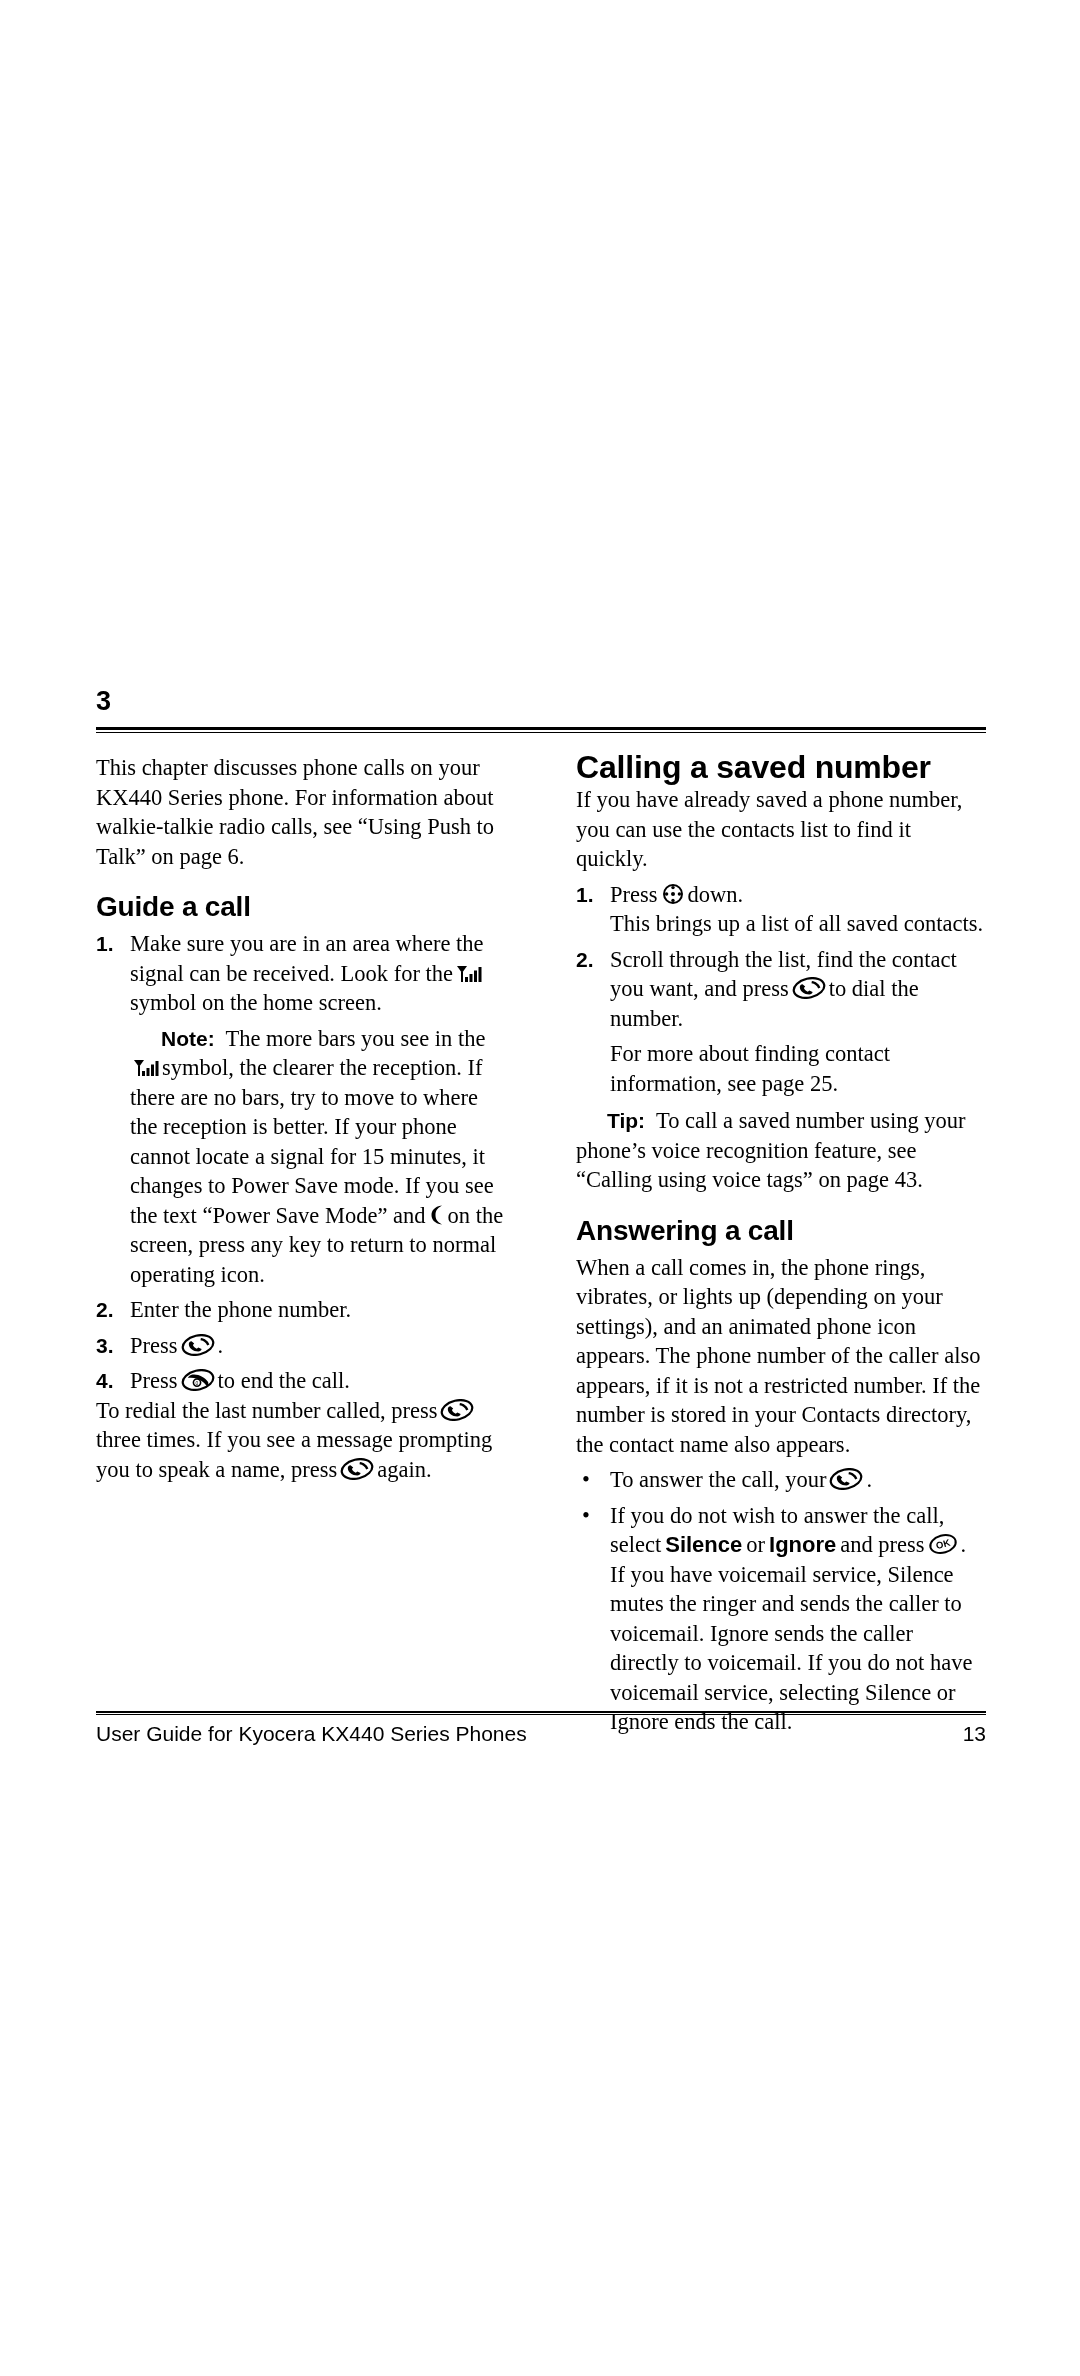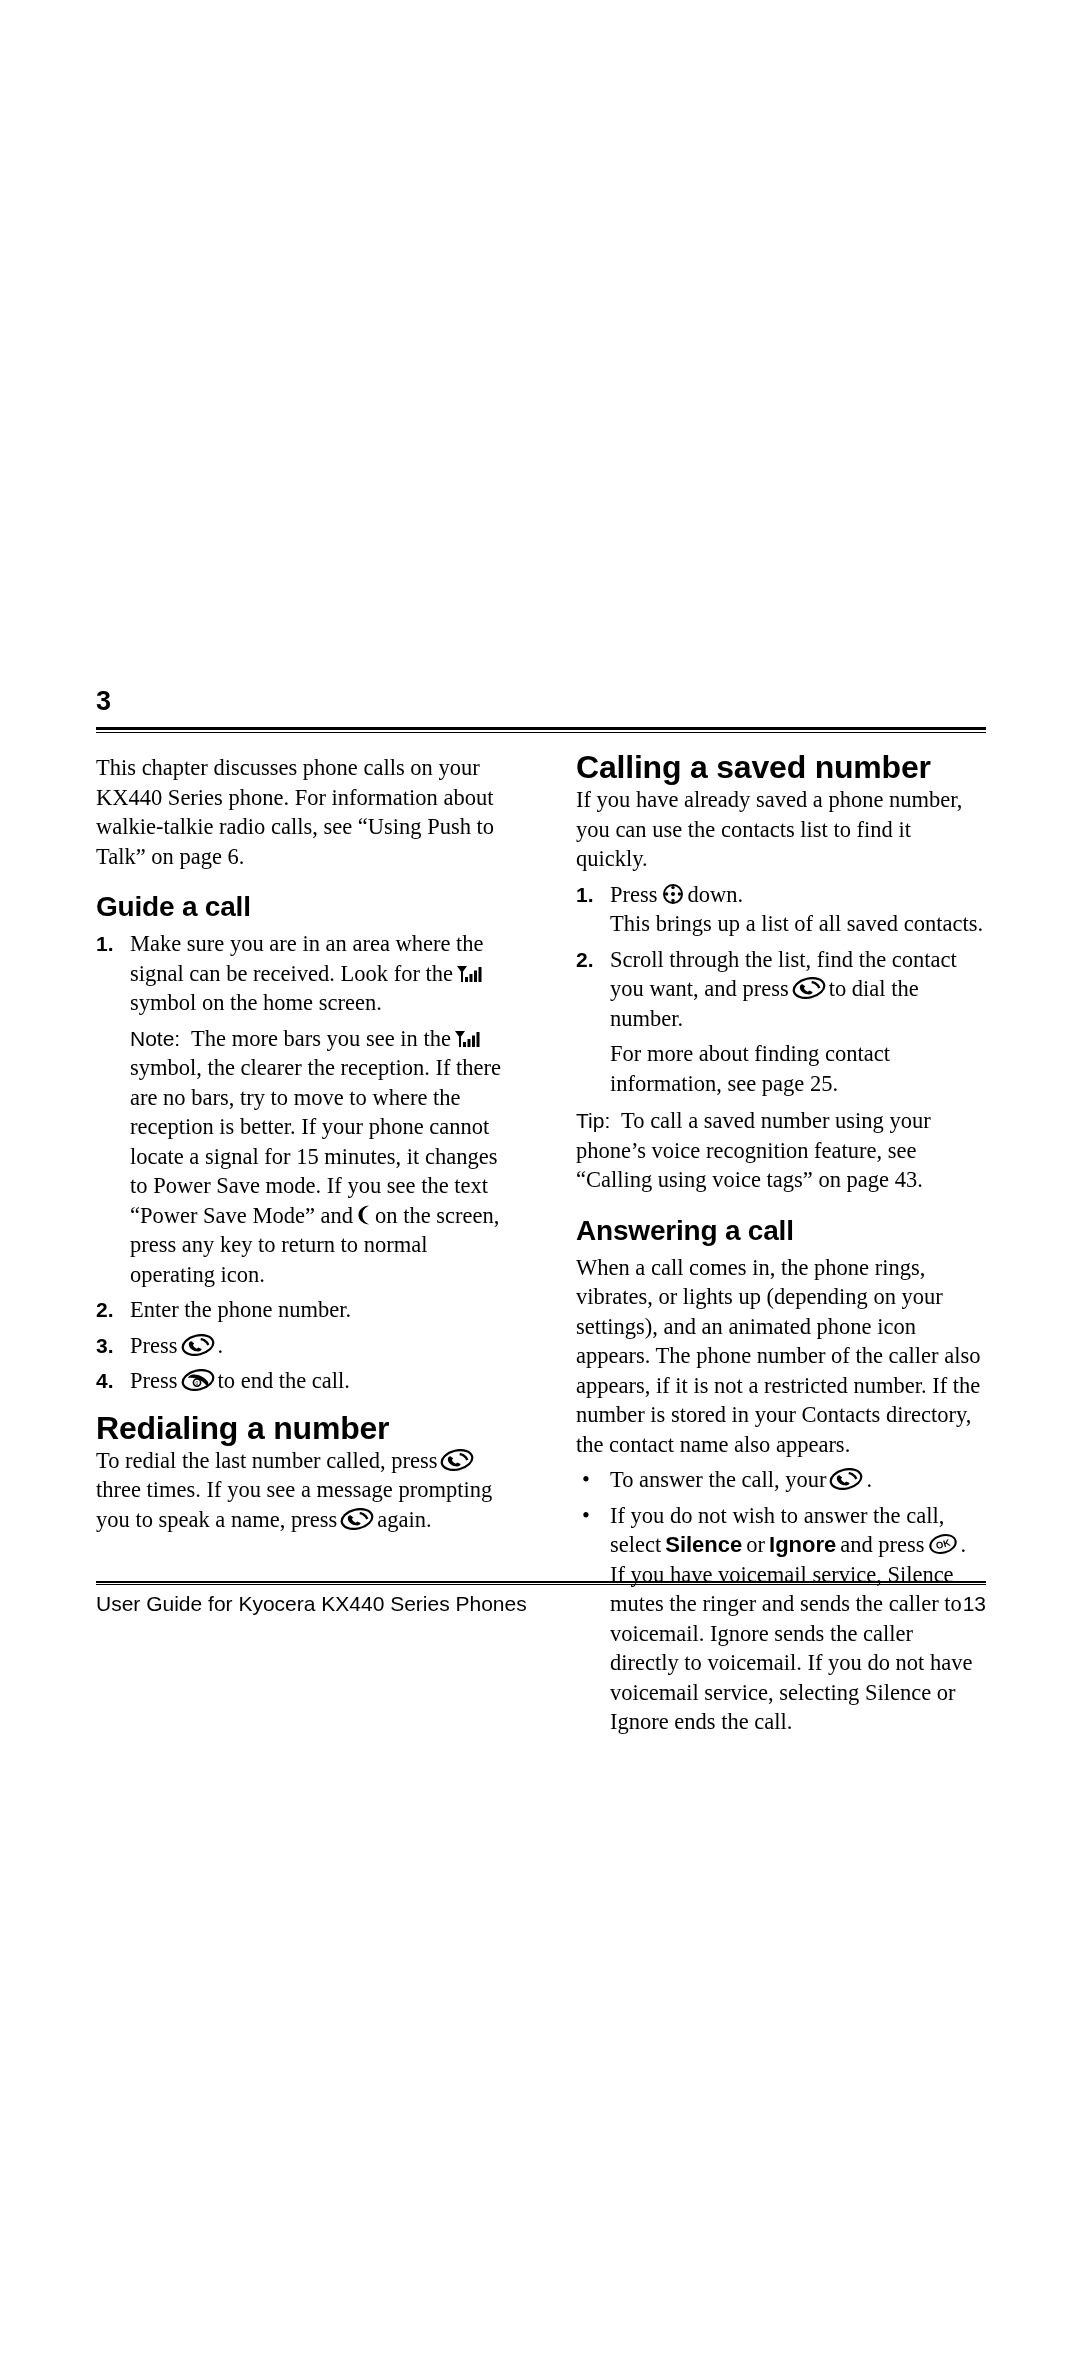--- a/index.html
+++ b/index.html
@@ -123,42 +123,43 @@
     text-align: left;
     padding-left: 6px;
     box-sizing: border-box;
   }
   .step-body { flex: 1; }
   .sub {
     margin-top: 0px;
   }
   .note-label, .tip-label {
     font-family: "Liberation Sans", sans-serif;
-    font-weight: normal;
+    font-weight: bold;
     font-size: 21px;
+    margin-left: 31px;
   }
   .ui-bold {
     font-family: "Liberation Sans", sans-serif;
     font-weight: bold;
     font-size: 22px;
   }
 
   
   .icon {
     display: inline-block;
     vertical-align: -3px;
     margin: 0 3px;
   }
   .icon svg { display: block; }
 
   
   .footer {
     position: absolute;
     left: 96px;
-    top: 1581px;
+    top: 1711px;
     width: 890px;
   }
   .footer-rule {
     border-top: 2px solid #000;
     border-bottom: 1px solid #000;
     height: 1px;
     width: 890px;
   }
   .footer-row {
     display: flex;
@@ -244,21 +245,20 @@
                     <ellipse cx="17" cy="11" rx="15.5" ry="9.5" fill="none" stroke="#000" stroke-width="2.2" transform="rotate(-13 17 11)"></ellipse>
                     <path d="M11.5 5.6 C9.4 5.9 7.6 7.3 7.0 9.0 C12.0 8.2 17.6 9.6 21.6 12.8 C23.9 14.6 25.4 16.4 26.2 17.6 C27.2 16.3 27.6 14.6 27.1 13.1 C24.0 8.3 17.2 4.8 11.5 5.6 Z" fill="#000"></path>
                     <circle cx="16" cy="13.6" r="3.6" fill="#fff" stroke="#000" stroke-width="1.6"></circle>
                     <text x="16" y="16" font-family="Liberation Sans, sans-serif" font-size="5" text-anchor="middle" fill="#000">0</text>
                   </svg></span><span class="li-text">to end the call.</span>
             </span>
           </li>
 
         </ol>
 
-        <h3>Redialing a number</h3>
 
         <p class="para"><span>To redial the last number called, press</span><span class="icon"><svg width="34" height="22" viewBox="0 0 34 22">
                 <ellipse cx="17" cy="11" rx="15.5" ry="9.5" fill="none" stroke="#000" stroke-width="2.2" transform="rotate(-13 17 11)"></ellipse>
                 <path d="M10.5 7.2 C9 7.2 7.8 8.4 7.8 9.9 C7.8 14.2 12.2 17.4 17.3 17.4 C19 17.4 20.4 16.3 20.6 15 L17.3 13.4 L15.8 14.7 C14 13.9 12.6 12.6 11.9 11 L13.2 9.4 Z" fill="#000"></path>
                 <path d="M19.5 6.2 C22.5 6.6 25.2 8.6 26.2 11.4 L28.4 10.6 C27.1 7.1 23.7 4.6 19.9 4.1 Z" fill="#000"></path>
               </svg></span><span>three times. If you see a message prompting you to speak a name, press</span><span class="icon"><svg width="34" height="22" viewBox="0 0 34 22">
                 <ellipse cx="17" cy="11" rx="15.5" ry="9.5" fill="none" stroke="#000" stroke-width="2.2" transform="rotate(-13 17 11)"></ellipse>
                 <path d="M10.5 7.2 C9 7.2 7.8 8.4 7.8 9.9 C7.8 14.2 12.2 17.4 17.3 17.4 C19 17.4 20.4 16.3 20.6 15 L17.3 13.4 L15.8 14.7 C14 13.9 12.6 12.6 11.9 11 L13.2 9.4 Z" fill="#000"></path>
                 <path d="M19.5 6.2 C22.5 6.6 25.2 8.6 26.2 11.4 L28.4 10.6 C27.1 7.1 23.7 4.6 19.9 4.1 Z" fill="#000"></path>
               </svg></span><span>again.</span></p>

